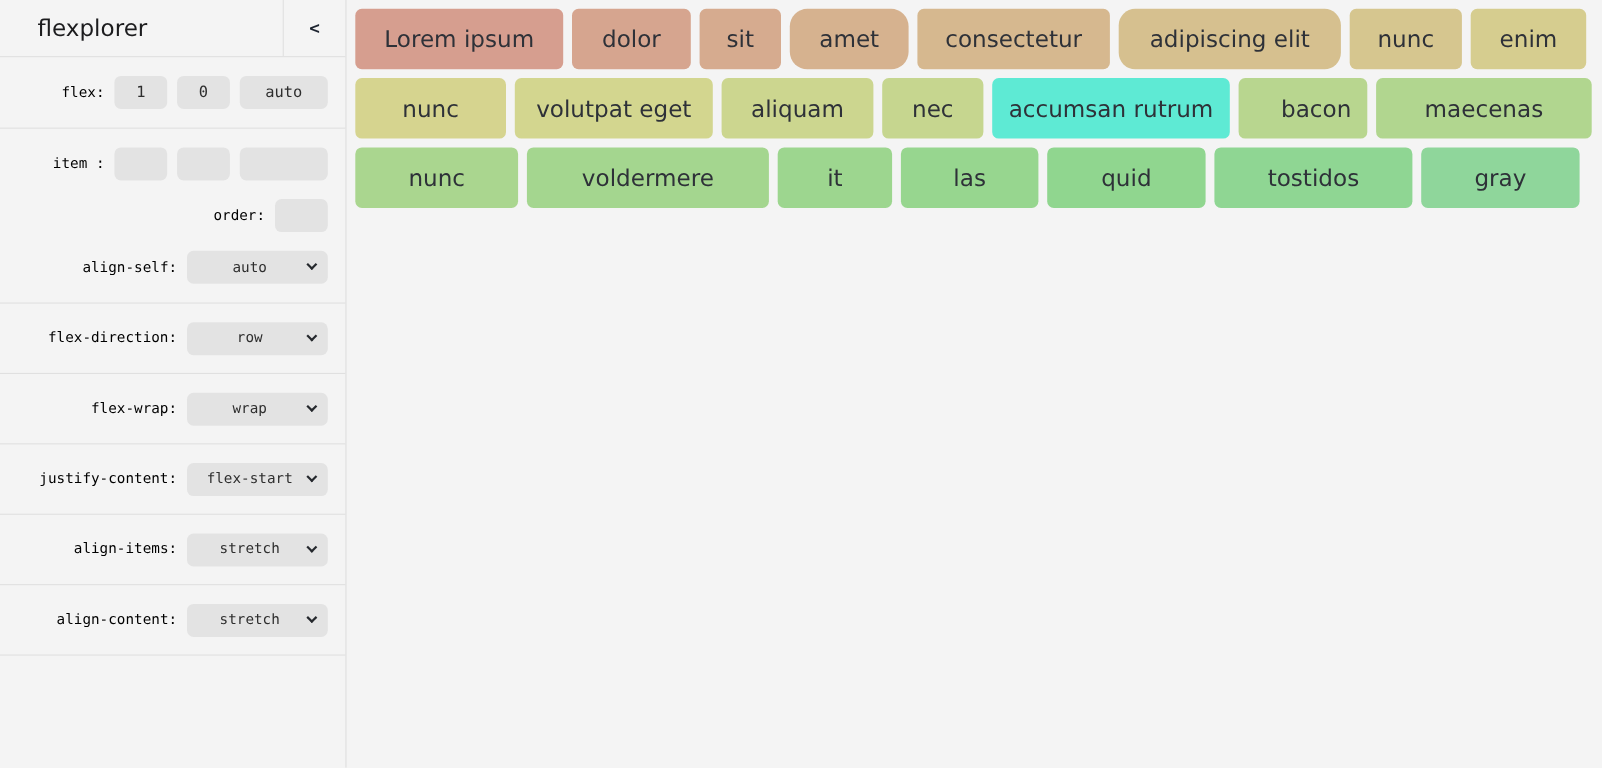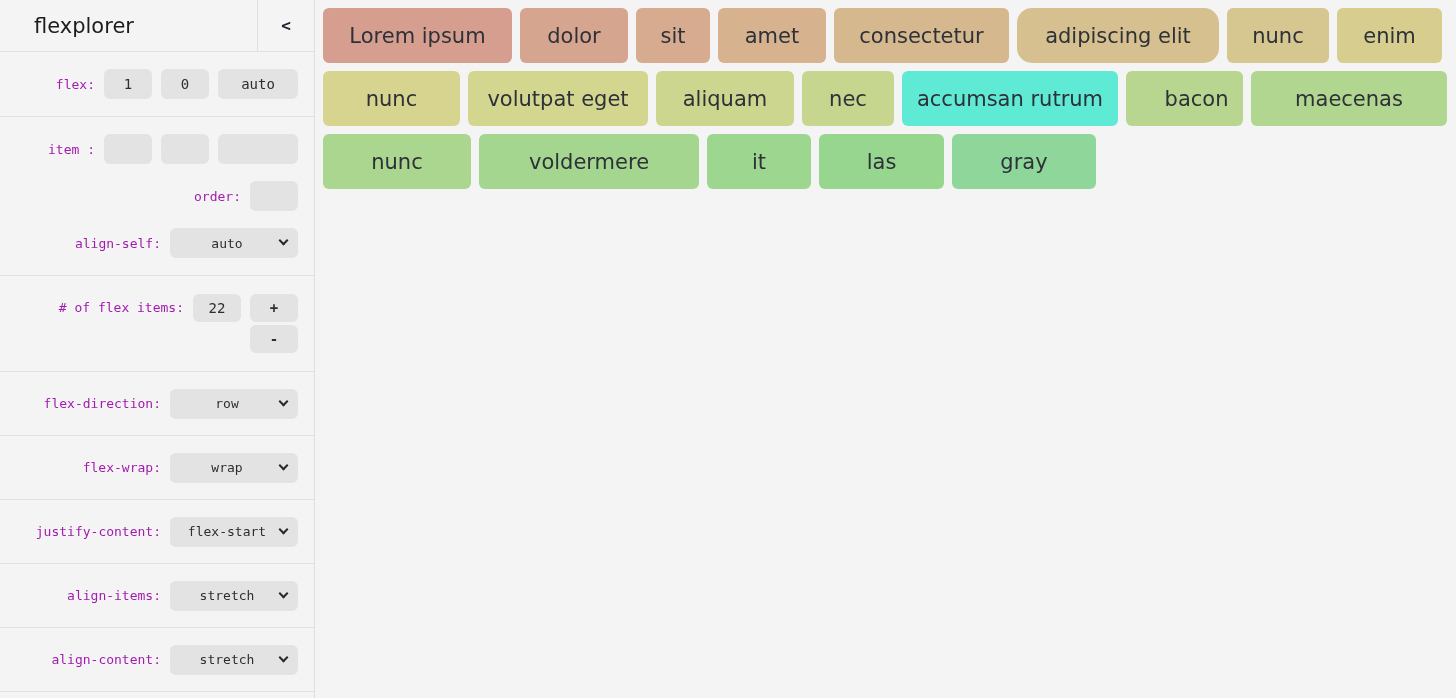--- a/index.html
+++ b/index.html
@@ -14,21 +14,21 @@
   .sb-title { flex: 1; display: flex; align-items: center; padding-left: 34px; font-size: 21px; color: #1c1c1e; }
   .sb-collapse { width: 57px; border: none; border-left: 1px solid #e0e0e0; background: transparent; font-family: "DejaVu Sans Mono", monospace; font-weight: bold; font-size: 16px; color: #1d2430; cursor: pointer; }
 
   .sec { border-bottom: 1px solid #e0e0e0; display: flex; flex-direction: column; justify-content: center; gap: 17px; padding-right: 16px; }
   .sec-flex { height: 65px; flex: 0 0 65px; }
   .sec-item { height: 159px; flex: 0 0 159px; }
   .sec-count { height: 96px; flex: 0 0 96px; }
   .sec-sel { height: 64px; flex: 0 0 64px; }
 
   .crow { display: flex; align-items: center; justify-content: flex-end; gap: 9px; }
-  .lbl { font-family: "DejaVu Sans Mono", monospace; font-size: 13px; color: #a21caf; white-space: pre; }
+  .lbl { font-family: "DejaVu Sans Mono", monospace; font-size: 13px; color: #000000; white-space: pre; }
 
   .inp { height: 30px; border: none; border-radius: 6px; background: #e3e3e3; text-align: center; font-family: "DejaVu Sans Mono", monospace; font-size: 14px; color: #2e2e2e; outline: none; }
   .w48 { width: 48px; } .w80 { width: 80px; }
 
   .sel { position: relative; width: 128px; height: 30px; border-radius: 6px; background: #e3e3e3; display: flex; align-items: center; justify-content: center; font-family: "DejaVu Sans Mono", monospace; font-size: 13px; color: #2e2e2e; cursor: pointer; padding: 0 22px 0 8px; }
   .chev { position: absolute; right: 11px; top: 9px; width: 7px; height: 7px; border-right: 2px solid #25282d; border-bottom: 2px solid #25282d; transform: rotate(45deg); }
 
   .count-row { align-items: flex-start; }
   .count-row .lbl { line-height: 28px; }
   .inp-count { height: 28px; }
@@ -75,30 +75,20 @@
       </div>
       <div class="crow">
         <span class="lbl">align-self:</span>
         <div class="sel">
           <span>auto</span>
           <span class="chev"></span>
         </div>
       </div>
     </section>
 
-    <section class="sec sec-count">
-      <div class="crow count-row">
-        <span class="lbl"># of flex items:</span>
-        <input class="inp w48 inp-count" value="22" style="">
-        <div class="btn-col">
-          <button class="btn"><span>+</span></button>
-          <button class="btn"><span>-</span></button>
-        </div>
-      </div>
-    </section>
 
     <section class="sec sec-sel">
       <div class="crow">
         <span class="lbl">flex-direction:</span>
         <div class="sel">
           <span>row</span>
           <span class="chev"></span>
         </div>
       </div>
     </section>
@@ -142,32 +132,34 @@
         </div>
       </div>
     </section>
 
   </aside>
 
   <main class="stage">
       <div class="flex-item" style="background: rgb(214, 158, 143); width: 189px;">Lorem ipsum</div>
       <div class="flex-item" style="background: rgb(214, 165, 143); width: 108px;">dolor</div>
       <div class="flex-item" style="background: rgb(214, 171, 143); width: 74px;">sit</div>
-      <div class="flex-item" style="background: rgb(214, 178, 143); width: 108px;">amet</div>
+      <div class="flex-item" style="background: rgb(214, 178, 143); width: 108px; border-radius: 16px;">amet</div>
       <div class="flex-item" style="background: rgb(214, 184, 143); width: 175px;">consectetur</div>
       <div class="flex-item" style="background: rgb(214, 192, 143); width: 202px; border-radius: 15px;">adipiscing elit</div>
       <div class="flex-item" style="background: rgb(214, 198, 143); width: 102px;">nunc</div>
       <div class="flex-item" style="background: rgb(214, 205, 143); width: 105px;">enim</div>
       <div class="flex-item" style="background: rgb(214, 212, 143); width: 137px;">nunc</div>
       <div class="flex-item" style="background: rgb(211, 214, 143); width: 180px;">volutpat eget</div>
       <div class="flex-item" style="background: rgb(204, 214, 143); width: 138px;">aliquam</div>
       <div class="flex-item" style="background: rgb(198, 214, 143); width: 92px;">nec</div>
       <div class="flex-item" style="background: #5eead4; width: 216px;">accumsan rutrum</div>
       <div class="flex-item" style="background: rgb(184, 214, 143); width: 117px; padding-left: 24px;">bacon</div>
       <div class="flex-item" style="background: rgb(177, 214, 143); width: 196px;">maecenas</div>
       <div class="flex-item" style="background: rgb(170, 214, 143); width: 148px;">nunc</div>
       <div class="flex-item" style="background: rgb(164, 214, 143); width: 220px;">voldermere</div>
       <div class="flex-item" style="background: rgb(157, 214, 143); width: 104px;">it</div>
       <div class="flex-item" style="background: rgb(151, 214, 143); width: 125px;">las</div>
+      <div class="flex-item" style="background: rgb(144, 214, 143); width: 144px;">quid</div>
+      <div class="flex-item" style="background: rgb(143, 214, 147); width: 180px;">tostidos</div>
       <div class="flex-item" style="background: rgb(143, 214, 155); width: 144px;">gray</div>
     </main>
 
 </div>
 
 </body></html>

